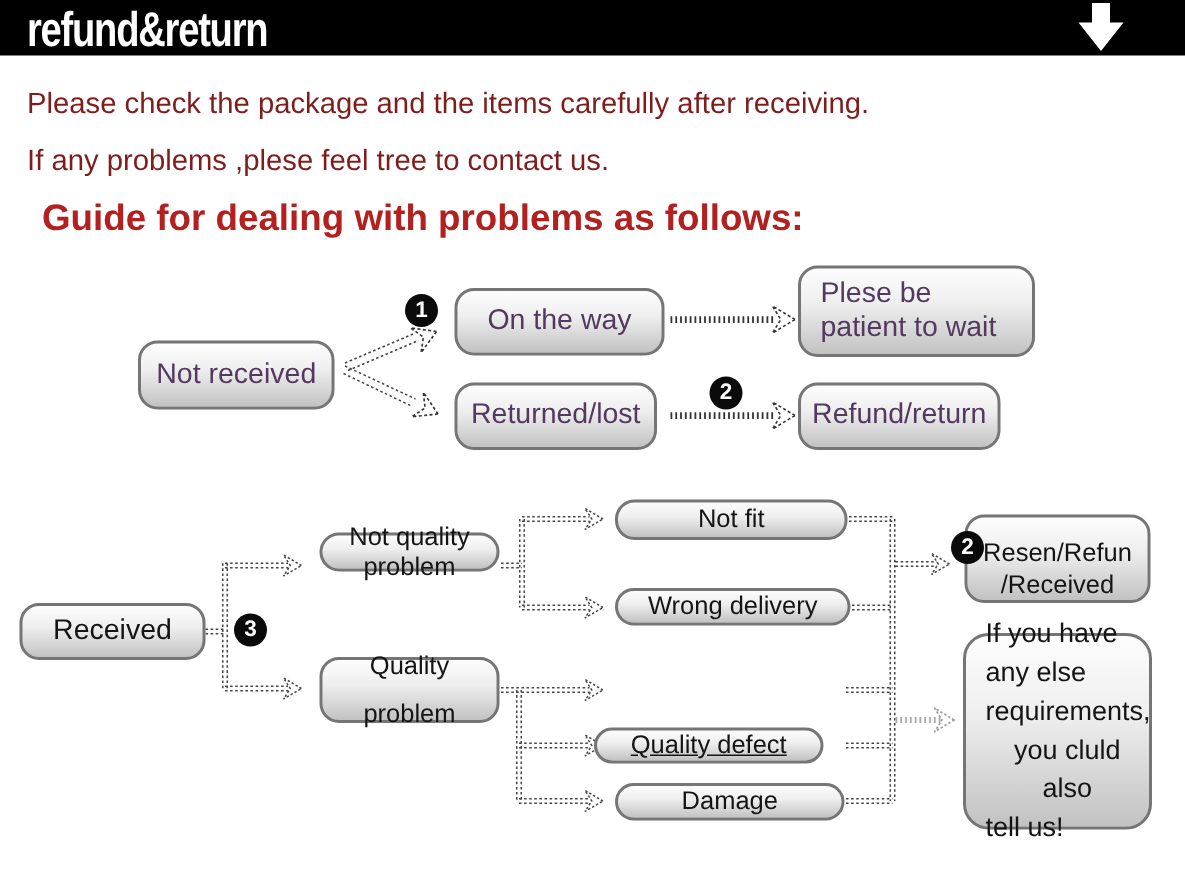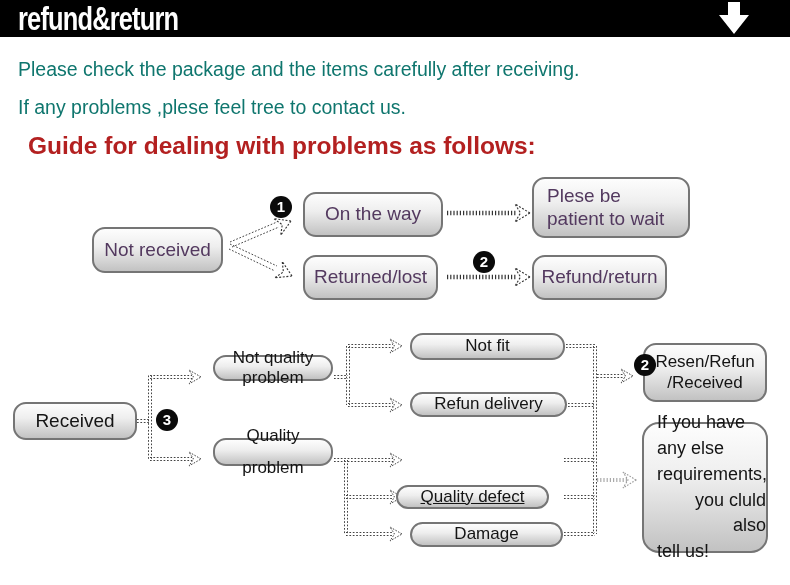--- a/index.html
+++ b/index.html
@@ -11,40 +11,40 @@
   .banner{
     position:absolute;left:0;top:0;width:790px;height:37px;background:#000;
   }
   .banner-title{
     position:absolute;left:18px;top:1px;color:#fff;font-weight:bold;
     font-size:31px;letter-spacing:-1px;transform:scale(.82,1.05);
     transform-origin:left top;white-space:nowrap;
   }
   .banner-arrow{position:absolute;right:18px;top:0;}
   
-  .intro-line{position:absolute;left:18px;margin:0;font-size:19.5px;color:#0f766e;white-space:nowrap;}
+  .intro-line{position:absolute;left:18px;margin:0;font-size:19.5px;color:#7f1d1d;white-space:nowrap;}
   #intro1{top:58px;}
   #intro2{top:96px;}
   .guide-heading{
     position:absolute;left:28px;top:132px;margin:0;font-size:24.5px;font-weight:bold;
     color:#b32020;white-space:nowrap;
   }
   
   .flow{position:absolute;left:0;top:170px;width:790px;height:415px;}
   .flow svg{position:absolute;left:0;top:0;}
   .node{
     position:absolute;box-sizing:border-box;
     background:linear-gradient(180deg,#fdfdfd 0%,#eeeeee 42%,#c2c2c2 100%);
     border:2px solid #757575;border-radius:13px;
     display:flex;flex-direction:column;align-items:center;justify-content:center;
     font-size:17px;color:#141414;text-align:center;line-height:1.2;z-index:2;
   }
   .node span{display:block;}
   .purple{color:#53395f;font-size:19px;}
-  .left-align{align-items:flex-start;text-align:right;padding-left:13px;}
+  .left-align{align-items:flex-start;text-align:center;padding-left:13px;}
   .badge{
     position:absolute;width:22px;height:22px;border-radius:50%;background:#0a0a0a;
     color:#fff;font-weight:bold;font-size:15px;line-height:22px;text-align:center;
     z-index:5;
   }
 </style>
 </head>
 <body>
 
 <div class="banner">
@@ -118,29 +118,29 @@
     <span>Plese be</span>
     <span>patient to wait</span>
   </div>
   <div class="node purple" style="left:532px;top:85px;width:135px;height:45px;">Refund/return</div>
 
   <div class="node" style="left:13px;top:232px;width:124px;height:38px;font-size:19px;text-align:center;">Received</div>
   <div class="node" style="left:213px;top:185px;width:120px;height:26px;">
     <span>Not quality</span>
     <span>problem</span>
   </div>
-  <div class="node" style="left:213px;top:268px;width:120px;height:28px;gap:12px;">
+  <div class="node" style="left:213px;top:268px;width:120px;height:44px;gap:12px;">
     <span>Quality</span>
     <span>problem</span>
   </div>
   <div class="node" style="left:410px;top:163px;width:155px;height:27px;">Not fit</div>
-  <div class="node" style="left:410px;top:222px;width:157px;height:25px;">Refun delivery</div>
+  <div class="node" style="left:410px;top:222px;width:157px;height:25px;">Wrong delivery</div>
   <div class="node" style="left:396px;top:315px;width:153px;height:24px;text-decoration:underline;">Quality defect</div>
   <div class="node" style="left:410px;top:352px;width:153px;height:25px;">Damage</div>
-  <div class="node" style="left:643px;top:173px;width:124px;height:59px;">
+  <div class="node" style="left:643px;top:173px;width:124px;height:59px;justify-content:flex-end;">
     <span>Resen/Refun</span>
     <span>/Received</span>
   </div>
   <div class="node left-align" style="left:642px;top:252px;width:126px;height:131px;font-size:18px;line-height:1.43;border-radius:17px;">
     <span>If you have</span>
     <span>any else</span>
     <span>requirements,</span>
     <span>you cluld also</span>
     <span>tell us!</span>
   </div>

